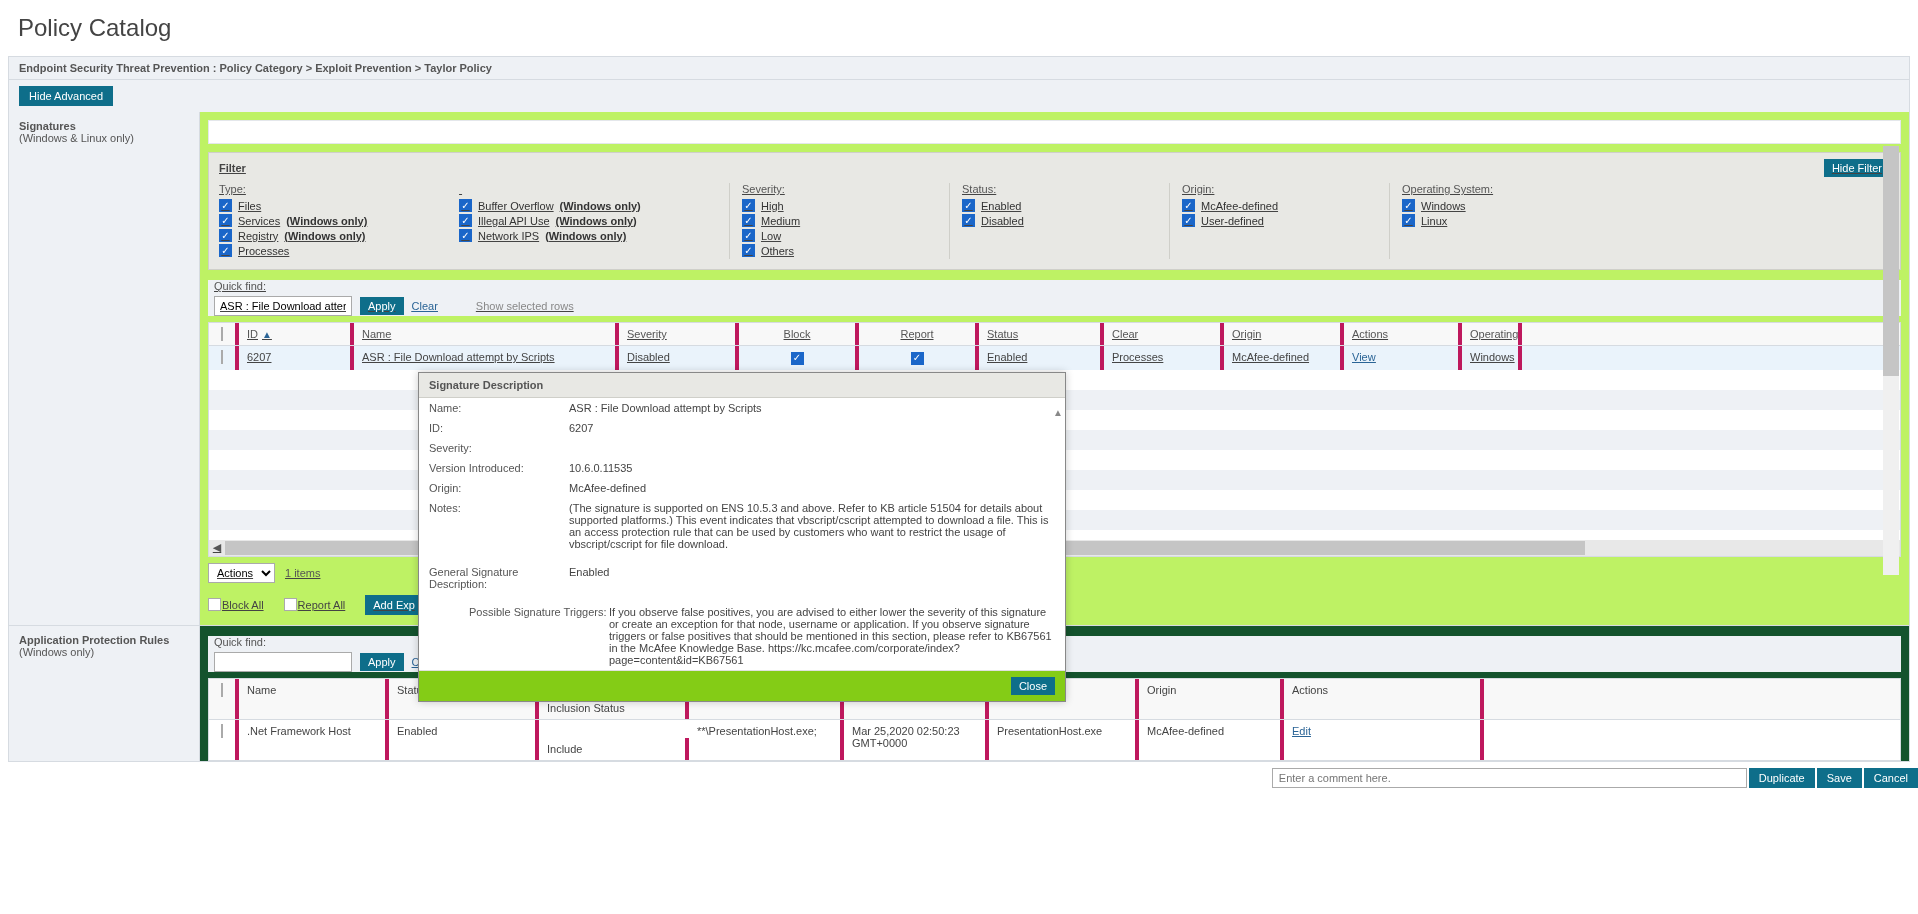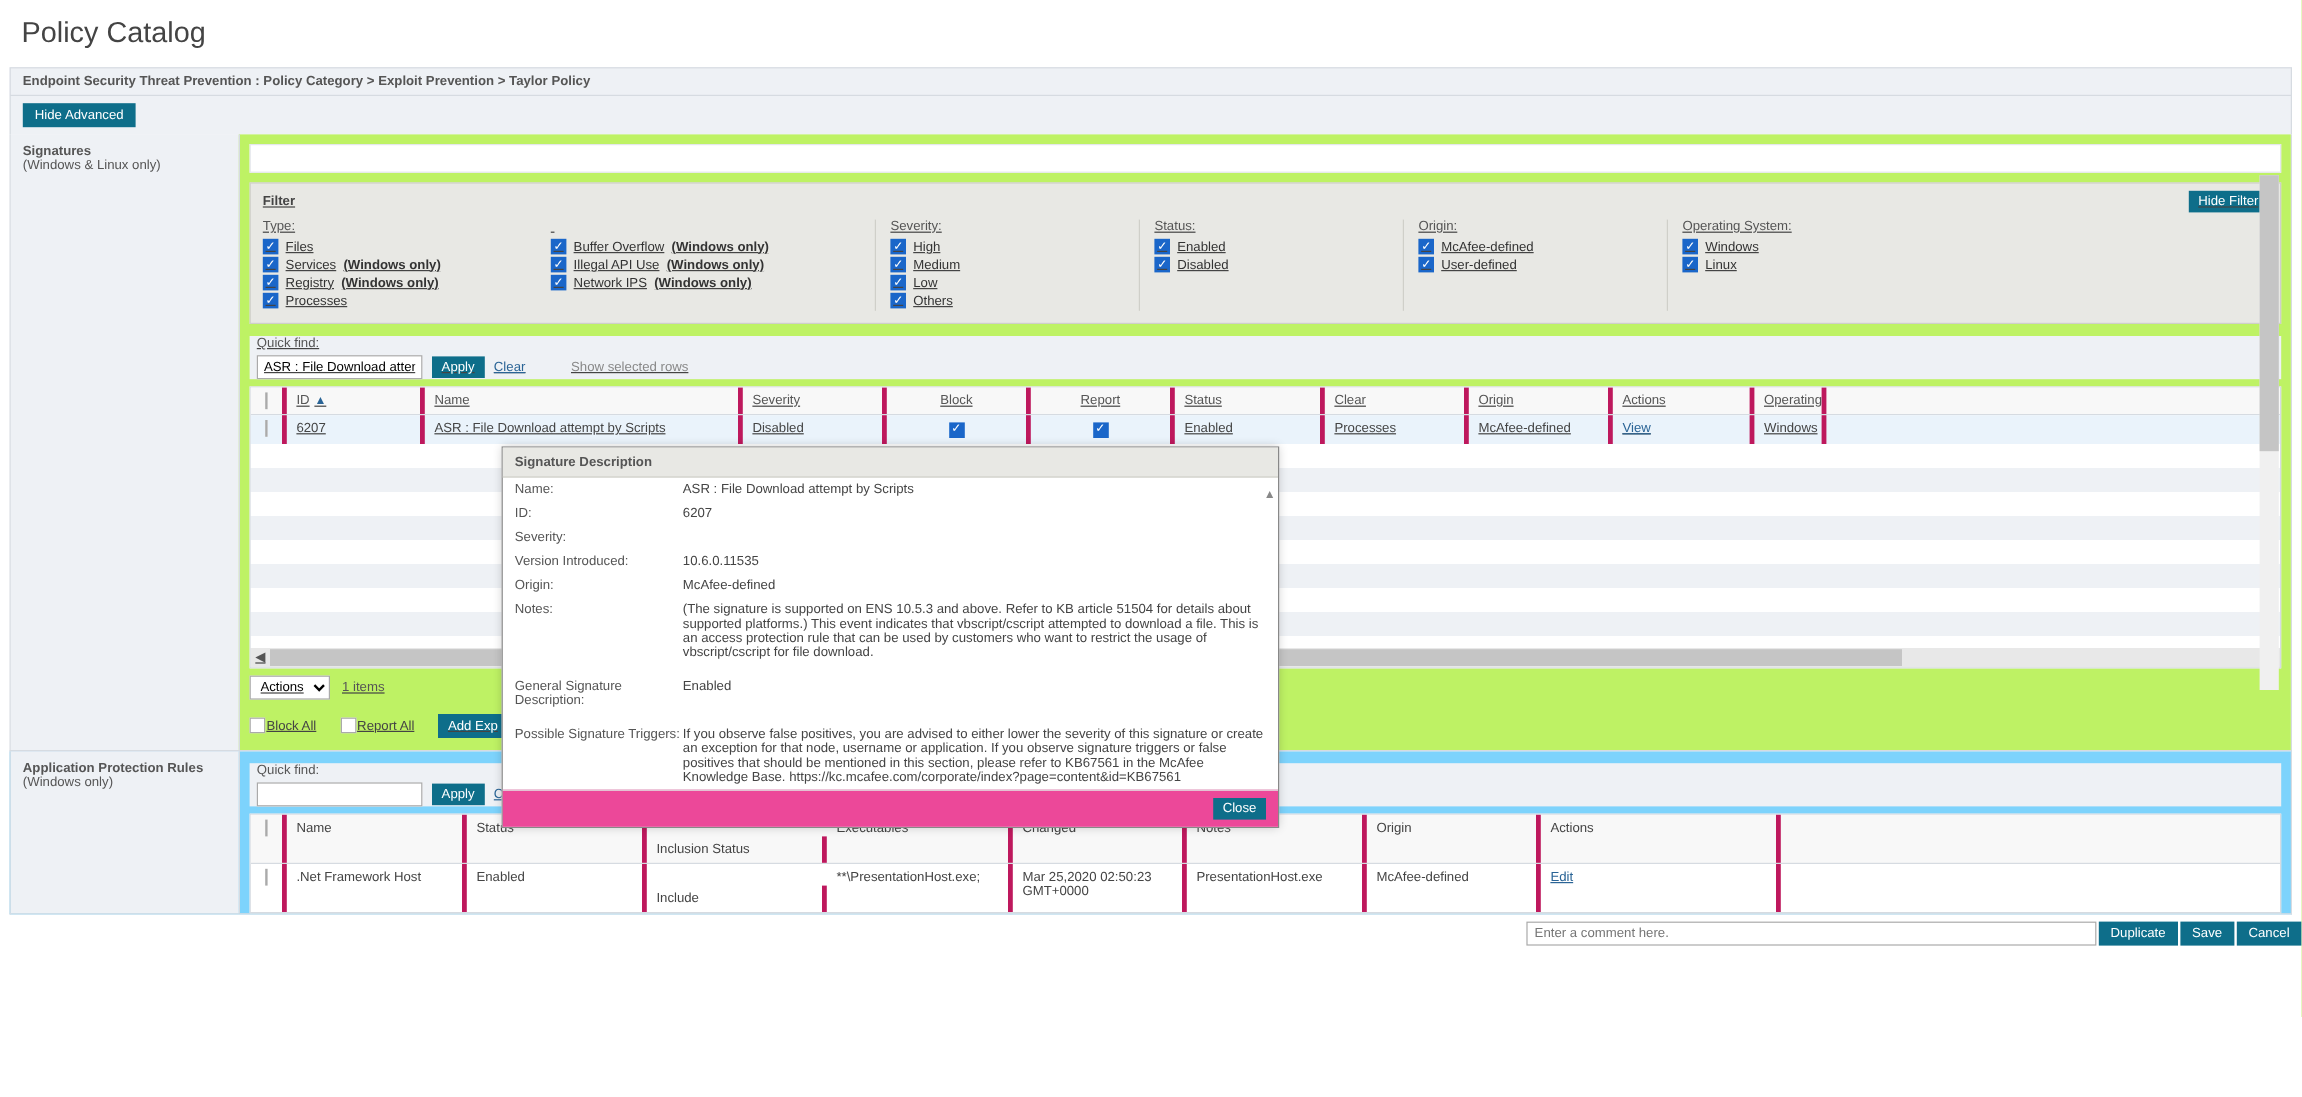--- a/index.html
+++ b/index.html
@@ -208,21 +208,21 @@
   gap:20px;
 }
 .bottom-controls .chkline { display:flex; align-items:center; gap:1px;}
 .btn-addexp { background:#0e6e8a; color:#fff; border:none; padding:4px 8px; font-size:11px; cursor:pointer;}
 
 .section2 {
   display:flex;
   margin: 0 8px;
   border:1px solid #d6dbe1;
   border-top:none;
-  background:#7dd3fc;
+  background:#14532d;
 }
 .section2 .main2 {
   flex:1;
   border-left:1px solid #d6dbe1;
   padding-top:10px;
 }
 .table2-wrap {
   margin: 0 8px;
   background:#fff;
   border:1px solid #d6dbe1;
@@ -273,21 +273,21 @@
   background:#e8e8e4;
   padding:6px 10px;
   font-weight:bold;
   color:#555;
   border-bottom:1px solid #cfcfc9;
 }
 .modal-body { padding:0; }
 .mrow { display:flex; padding:4px 10px;}
 .mlabel { width:140px; color:#555;}
 .mval { flex:1; color:#444;}
-.modal-foot { display:flex; justify-content:flex-end; padding:6px 10px; background:#ec4899; border-top:1px solid #e0e0e0;}
+.modal-foot { display:flex; justify-content:flex-end; padding:6px 10px; background:#84cc16; border-top:1px solid #e0e0e0;}
 .modal .scroll-ind { position:absolute; right:2px; top:34px; color:#888; font-size:10px;}
 </style>
 </head>
 <body>
 
 <div class="page-title">Policy Catalog</div>
 
 <div class="breadcrumb-bar">Endpoint Security Threat Prevention : Policy Category &gt; Exploit Prevention &gt; Taylor Policy</div>
 
 <div class="toolbar-row">
@@ -547,21 +547,21 @@
         <div class="mval">McAfee-defined</div>
       </div>
     <div class="mrow">
         <div class="mlabel">Notes:</div>
         <div class="mval">(The signature is supported on ENS 10.5.3 and above. Refer to KB article 51504 for details about supported platforms.) This event indicates that vbscript/cscript attempted to download a file. This is an access protection rule that can be used by customers who want to restrict the usage of vbscript/cscript for file download.</div>
       </div>
     <div class="mrow" style="margin-top:8px;">
         <div class="mlabel">General Signature Description:</div>
         <div class="mval">Enabled</div>
       </div>
-    <div class="mrow" style="margin-top:8px;">
+    <div class="mrow" style="margin-top:8px;margin-left:40px;">
         <div class="mlabel">Possible Signature Triggers:</div>
         <div class="mval">If you observe false positives, you are advised to either lower the severity of this signature or create an exception for that node, username or application. If you observe signature triggers or false positives that should be mentioned in this section, please refer to KB67561 in the McAfee Knowledge Base. https://kc.mcafee.com/corporate/index?page=content&amp;id=KB67561</div>
       </div>
   </div>
   <div class="modal-foot">
     <button class="btn-primary-sm">Close</button>
   </div>
   <span class="scroll-ind">▲</span>
 </div>
 

